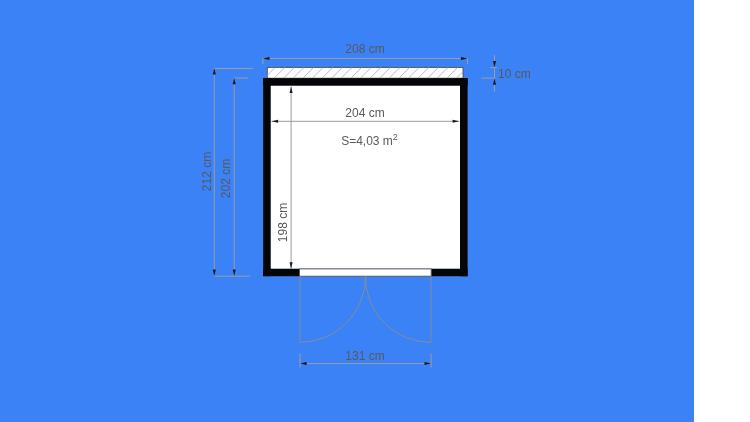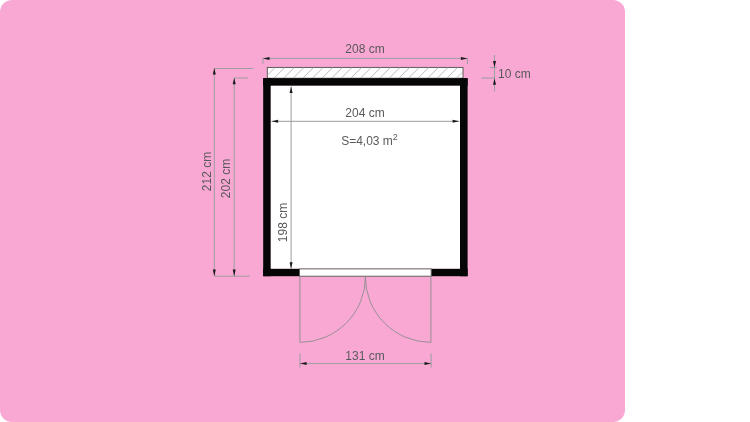--- a/index.html
+++ b/index.html
@@ -1,16 +1,16 @@
 <!DOCTYPE html>
 <html><head>
 <meta charset="utf-8">
 <style>
   html,body{margin:0;padding:0;background:#fff;}
-  .wrap{width:625px;height:422px;position:relative;overflow:hidden;background:#f9a8d4;border-radius:12px;}
+  .wrap{width:694px;height:422px;position:relative;overflow:hidden;background:#3b82f6;}
   svg{display:block;}
   text{font-family:"Liberation Sans",sans-serif;fill:#58595b;}
 </style>
 </head>
 <body>
 <div class="wrap">
 <svg width="750" height="422" viewBox="0 0 750 422">
   <defs>
     <clipPath id="stripclip">
       <rect x="267.3" y="67.4" width="195.7" height="10.8"></rect>

